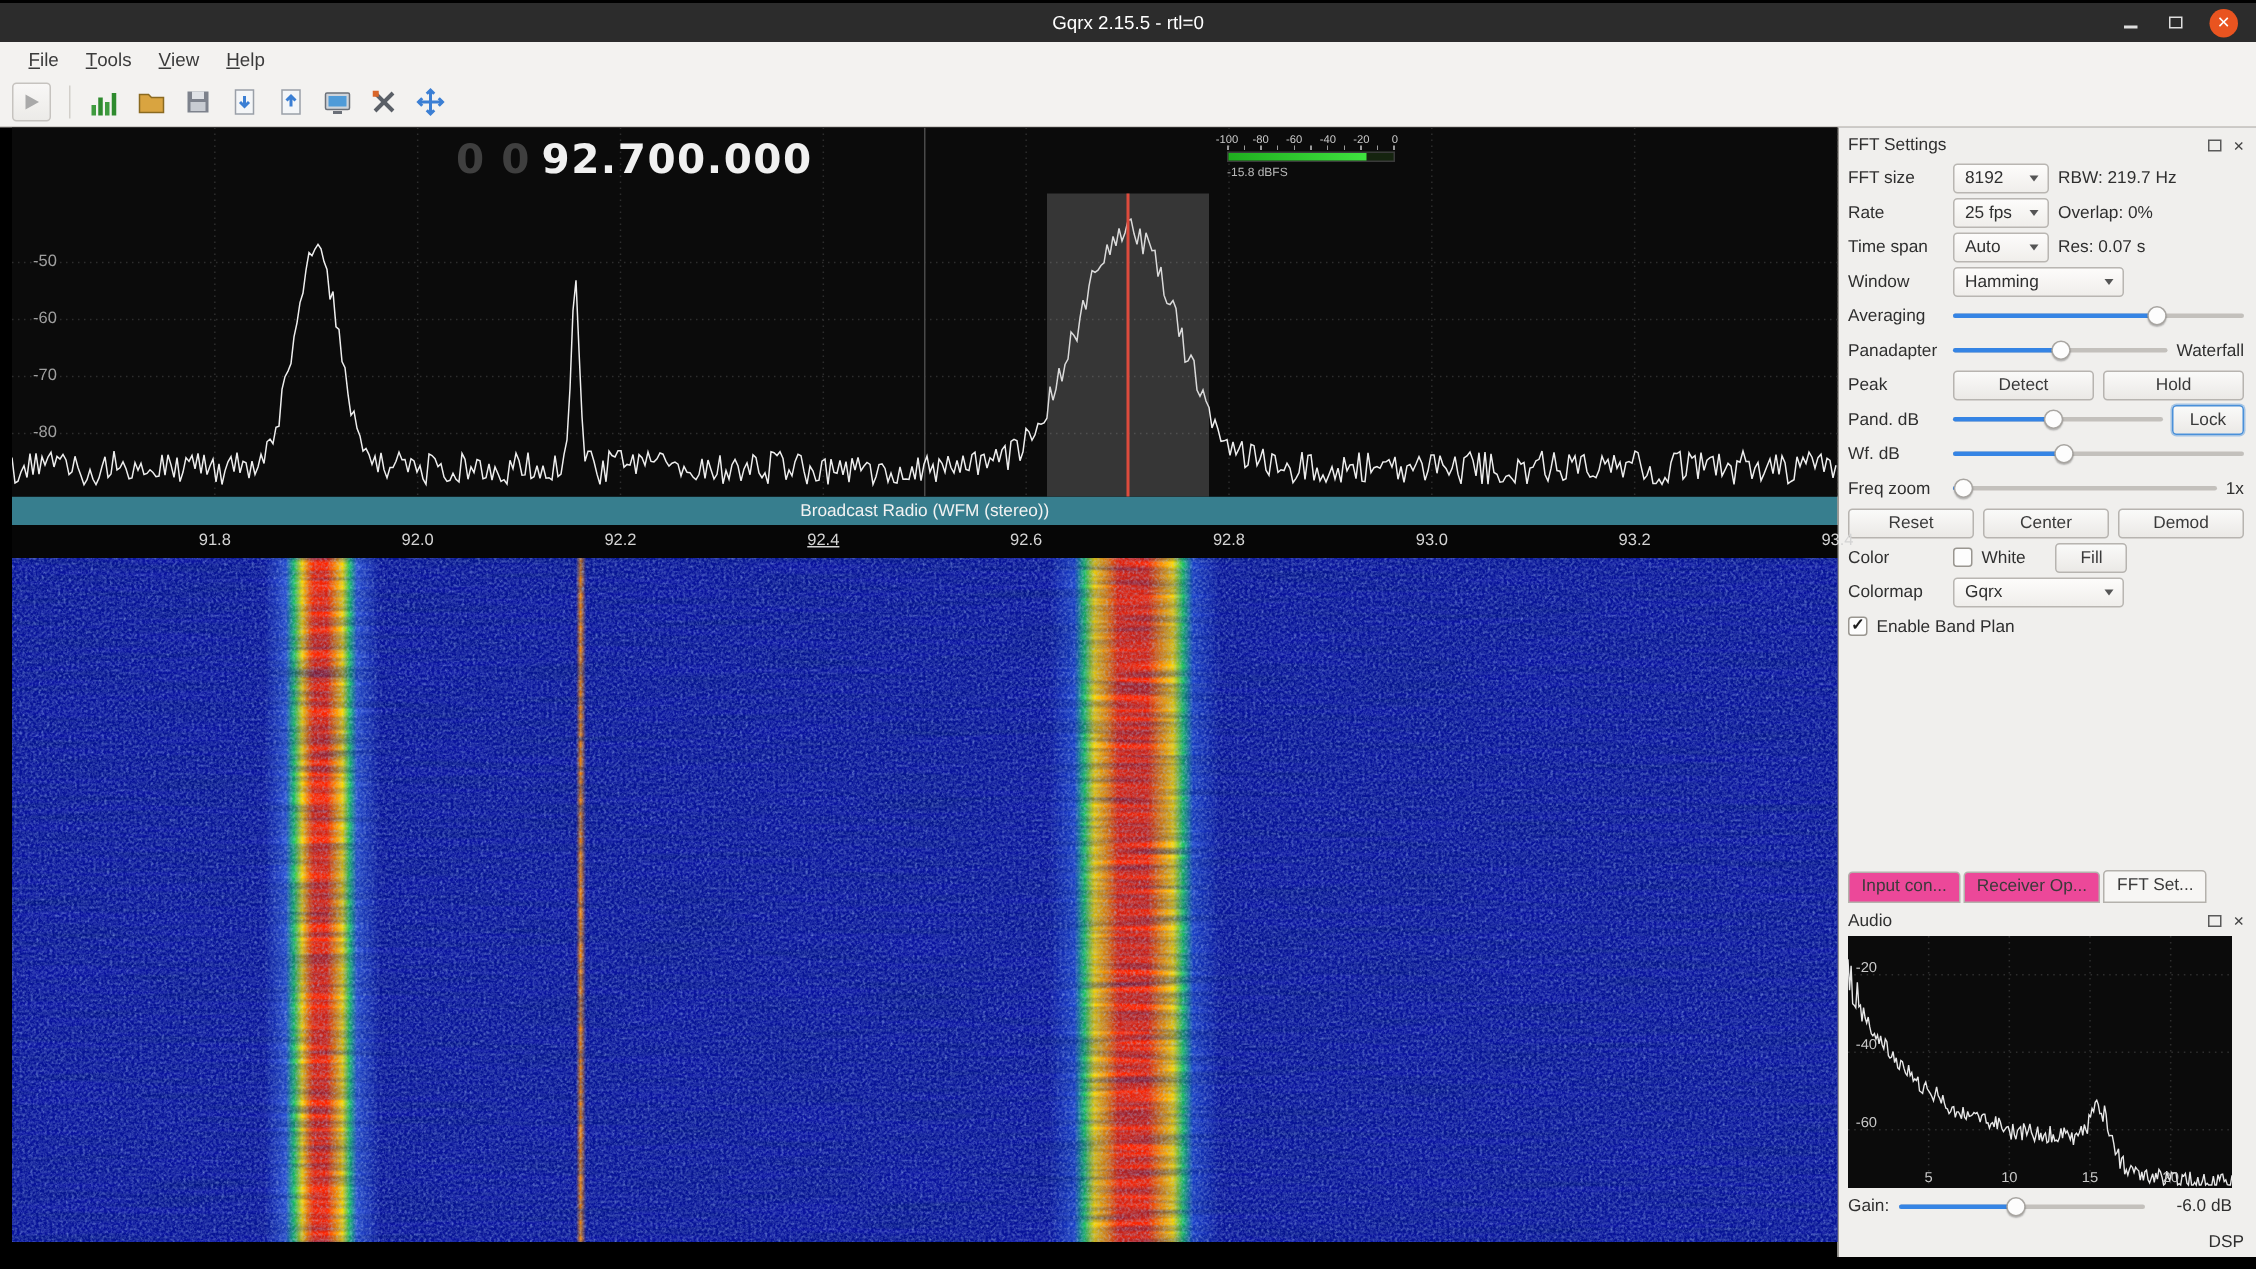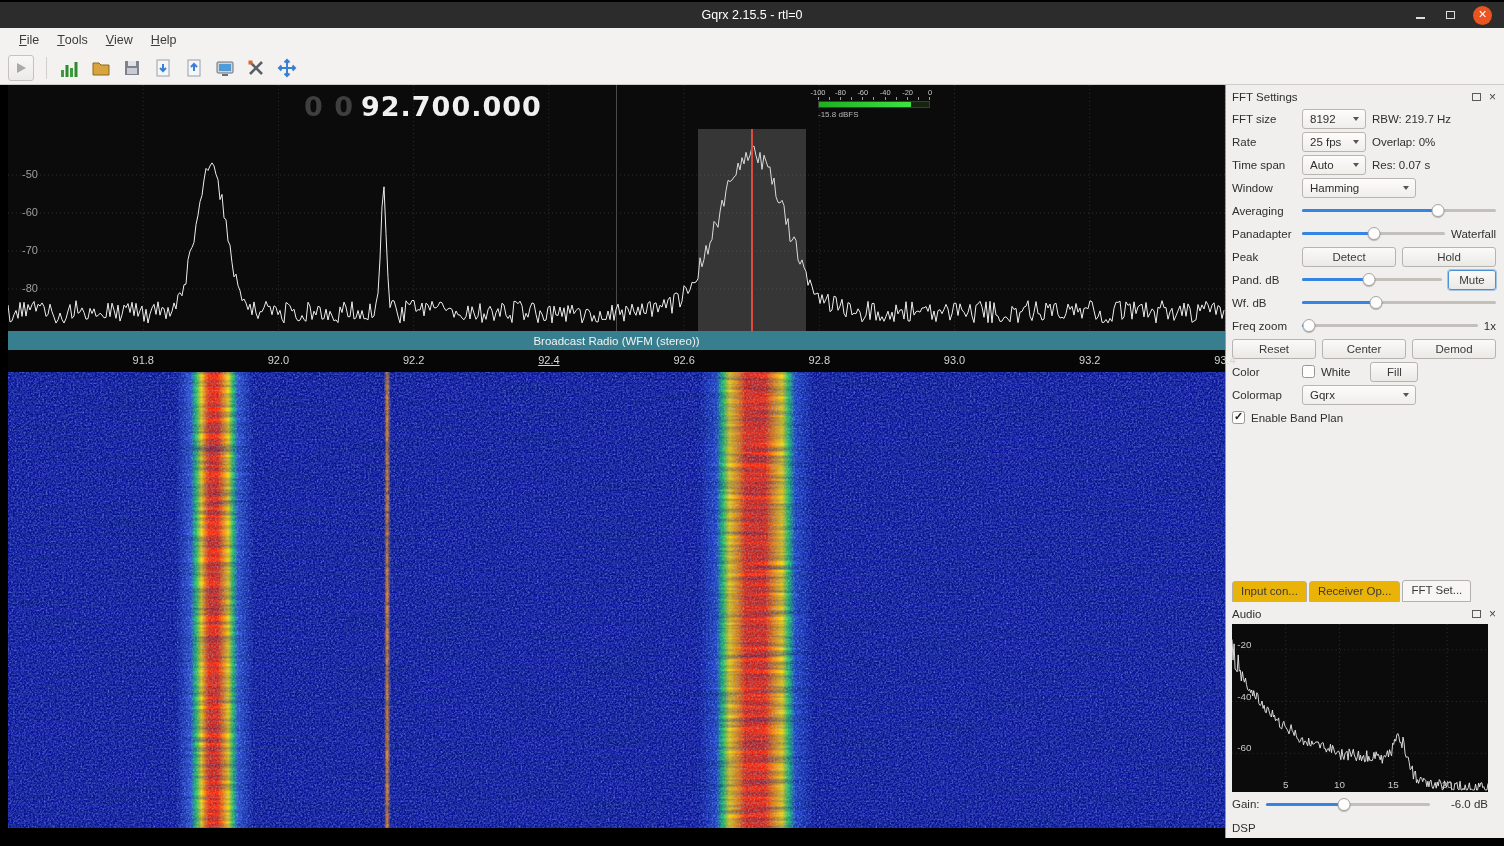--- a/index.html
+++ b/index.html
@@ -75,30 +75,30 @@
 .btn.disabled{color:#a6a4a1}
 .btn.w48{width:48px;padding:0;flex:none}
 .slider{position:relative;height:17px;flex:1;min-width:50px}
 .slider .track{position:absolute;left:0;right:0;top:7px;height:3px;background:#c3c0bc;border-radius:2px}
 .slider .fill{position:absolute;left:0;top:7px;height:3px;background:#3584e4;border-radius:2px}
 .slider .handle{position:absolute;top:2px;width:13px;height:13px;border-radius:50%;background:#fdfdfd;border:1px solid #a8a5a1;box-shadow:0 1px 1px rgba(0,0,0,.25);transform:translateX(-50%)}
 .cb{width:13px;height:13px;border:1px solid #999690;background:#fdfdfd;border-radius:2.5px;display:inline-block;position:relative;flex:none}
 .cb.checked::after{content:"✓";position:absolute;left:1px;top:-2px;font-size:11px;font-weight:bold;color:#1c1c1c}
 .dock-spacer{flex:1}
 .tabbar{display:flex;align-items:flex-end;gap:2px;height:24px;flex:none;margin-bottom:2px}
-.tab{background:#eab308;border:1px solid #b4b1ac;border-radius:3px 3px 0 0;padding:3px 8px 4px;color:#3a3a3a;white-space:nowrap}
+.tab{background:#ec4899;border:1px solid #b4b1ac;border-radius:3px 3px 0 0;padding:3px 8px 4px;color:#3a3a3a;white-space:nowrap}
 .tab.active{background:#f7f6f4;padding-bottom:5px}
 .audio-plot{height:168px;background:#0b0b0b;position:relative;margin-right:8px;flex:none}
 .audio-plot svg{position:absolute;inset:0;width:100%;height:100%}
 .gain-row{display:flex;align-items:center;height:24px;gap:6px;margin-right:8px;flex:none}
 .gain-label{flex:none}
 .gain-value{width:52px;text-align:right;flex:none}
 .audio-btns{display:flex;gap:5px;margin-right:8px;height:22px;flex:none}
 .btn.w42{width:42px;padding:0;flex:none}
-.dsp-label{text-align:left;padding:6px 0 4px;flex:none}
+.dsp-label{text-align:right;padding:6px 0 4px;flex:none}
 .statusgap{height:8px;background:#000}
 </style>
 </head>
 <body>
 
 <div class="titlebar">
   <div class="title">Gqrx 2.15.5 - rtl=0</div>
   <div class="winbtns">
     <span class="winbtn">
         <span class="glyph-min"></span>
@@ -373,21 +373,21 @@
       <span class="btn flex">Hold</span>
     </div>
 
     <div class="frow">
       <span class="rlabel">Pand. dB</span>
       <span class="slider">
           <span class="track"></span>
           <span class="fill" style="width: 48%;"></span>
           <span class="handle" style="left: 48%;"></span>
         </span>
-      <span class="btn w48 locked">Mute</span>
+      <span class="btn w48 locked">Lock</span>
     </div>
 
     <div class="frow">
       <span class="rlabel">Wf. dB</span>
       <span class="slider">
           <span class="track"></span>
           <span class="fill" style="width: 38%;"></span>
           <span class="handle" style="left: 38%;"></span>
         </span>
     </div>

